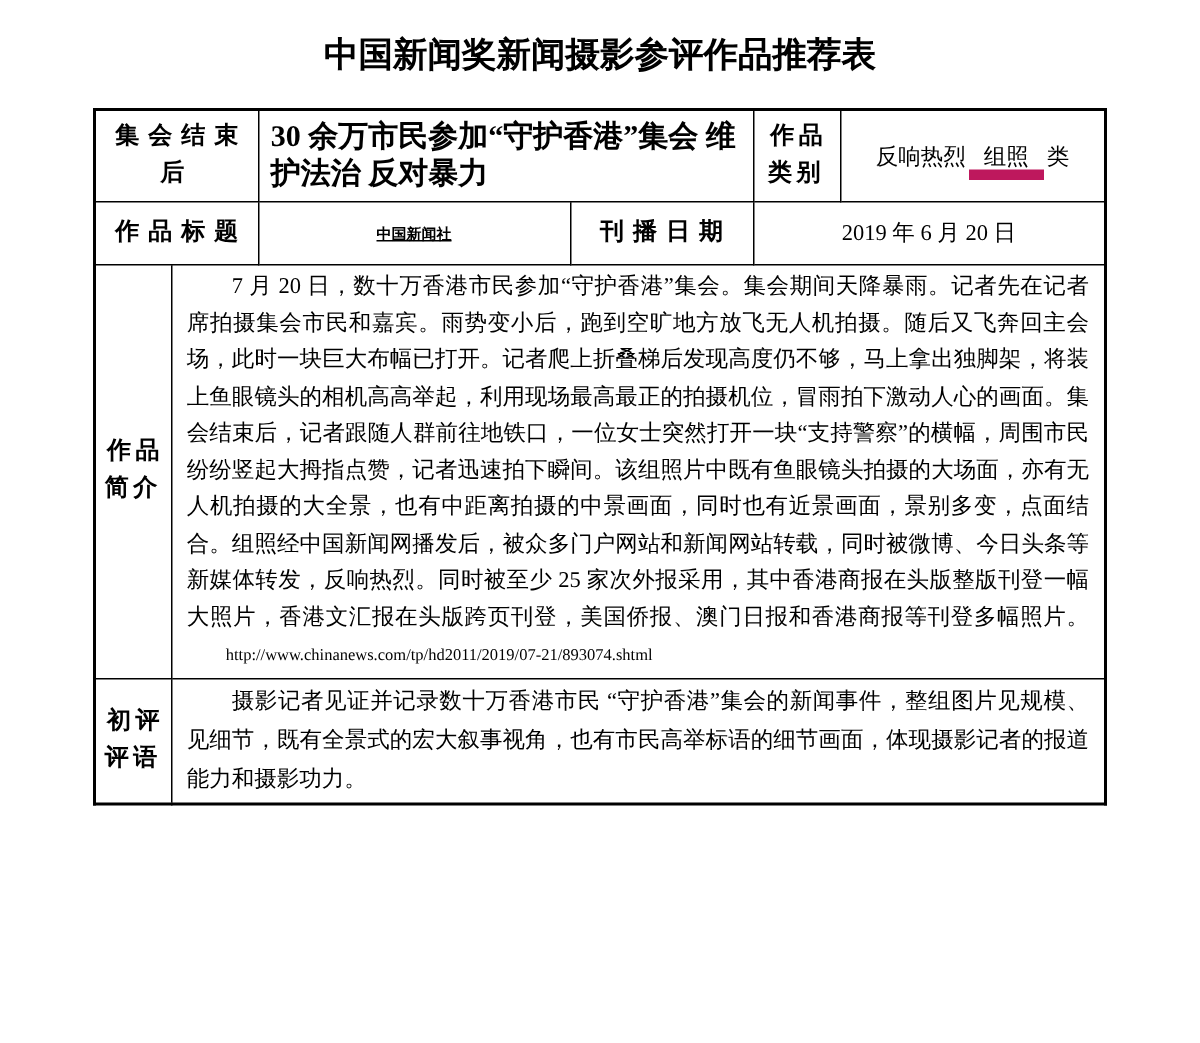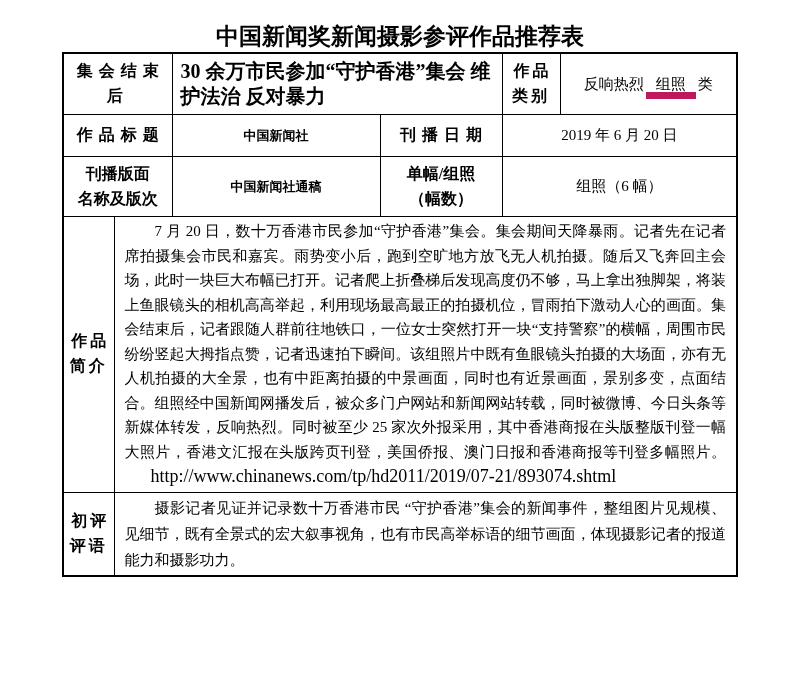--- a/index.html
+++ b/index.html
@@ -16,20 +16,21 @@
     background: #ffffff;
     overflow: hidden;
   }
   .doc-title {
     padding-top: 22px;
     height: 30px;
     line-height: 30px;
     text-align: center;
     font-size: 23px;
     font-weight: bold;
+    margin-bottom: 20px;
   }
   table.form {
     border-collapse: collapse;
     table-layout: fixed;
     width: 674px;
     margin: 0 auto;
     border: 2px solid #000;
   }
   td {
     border: 1px solid #000;
@@ -45,22 +46,23 @@
     white-space: pre-line;
     padding: 2px 2px;
   }
   .ls6 { letter-spacing: 6px; text-indent: 6px; }
   .ls3 { letter-spacing: 3px; text-indent: 3px; }
   td.val {
     text-align: center;
     font-size: 15px;
   }
   td.val.sm {
-    font-size: 13px;
+    font-size: 10px;
     font-weight: bold;
+    text-decoration: underline;
   }
   td.valleft {
     text-align: left;
     font-size: 20px;
     line-height: 25px;
     padding: 2px 8px;
     font-weight: bold;
   }
   td.txt {
     font-size: 15px;
@@ -69,21 +71,21 @@
   }
   td.txt .para { text-indent: 2em; }
   .intro-txt { line-height: 24.5px; }
   .reason-txt { line-height: 25px; }
   .review-txt { line-height: 26px; }
   .ul-blank {
     border-bottom: 7px solid #be185d;
     padding: 0 10px;
     margin: 0 2px;
   }
-  .url { margin-left: 26px; font-size: 18px; }
+  .url { margin-left: 26px; font-size: 11px; }
   tr.r1 td { height: 56px; }
   tr.r2 td { height: 46px; }
   tr.r3 td { height: 37px; }
   tr.r4 td { height: 55px; }
   tr.r5 td { height: 247px; }
   tr.r6 td { height: 77px; }
   tr.r7 td { height: 64px; }
 </style>
 </head>
 <body>
@@ -112,28 +114,20 @@
       </tr>
 
 
       <tr class="r3">
         <td class="lbl ls6" colspan="2">作品标题</td>
         <td class="val sm">中国新闻社</td>
         <td class="lbl ls6">刊播日期</td>
         <td class="val" colspan="2">2019 年 6 月 20 日</td>
       </tr>
 
-      <tr class="r4">
-        <td class="lbl" colspan="2">刊播版面
-名称及版次</td>
-        <td class="val sm">中国新闻社通稿</td>
-        <td class="lbl">单幅/组照
-（幅数）</td>
-        <td class="val" colspan="2">组照（6 幅）</td>
-      </tr>
 
       <tr class="r5">
         <td class="lbl ls3">作品
 简介</td>
         <td class="txt intro-txt" colspan="5">
           <div class="para"><span>7 月 20 日，数十万香港市民参加“守护香港”集会。集会期间天降暴雨。记者先在记者席拍摄集会市民和嘉宾。雨势变小后，跑到空旷地方放飞无人机拍摄。随后又飞奔回主会场，此时一块巨大布幅已打开。记者爬上折叠梯后发现高度仍不够，马上拿出独脚架，将装上鱼眼镜头的相机高高举起，利用现场最高最正的拍摄机位，冒雨拍下激动人心的画面。集会结束后，记者跟随人群前往地铁口，一位女士突然打开一块“支持警察”的横幅，周围市民纷纷竖起大拇指点赞，记者迅速拍下瞬间。该组照片中既有鱼眼镜头拍摄的大场面，亦有无人机拍摄的大全景，也有中距离拍摄的中景画面，同时也有近景画面，景别多变，点面结合。组照经中国新闻网播发后，被众多门户网站和新闻网站转载，同时被微博、今日头条等新媒体转发，反响热烈。同时被至少 25 家次外报采用，其中香港商报在头版整版刊登一幅大照片，香港文汇报在头版跨页刊登，美国侨报、澳门日报和香港商报等刊登多幅照片。</span><span class="url">http://www.chinanews.com/tp/hd2011/2019/07-21/893074.shtml</span></div>
         </td>
       </tr>
 
 

